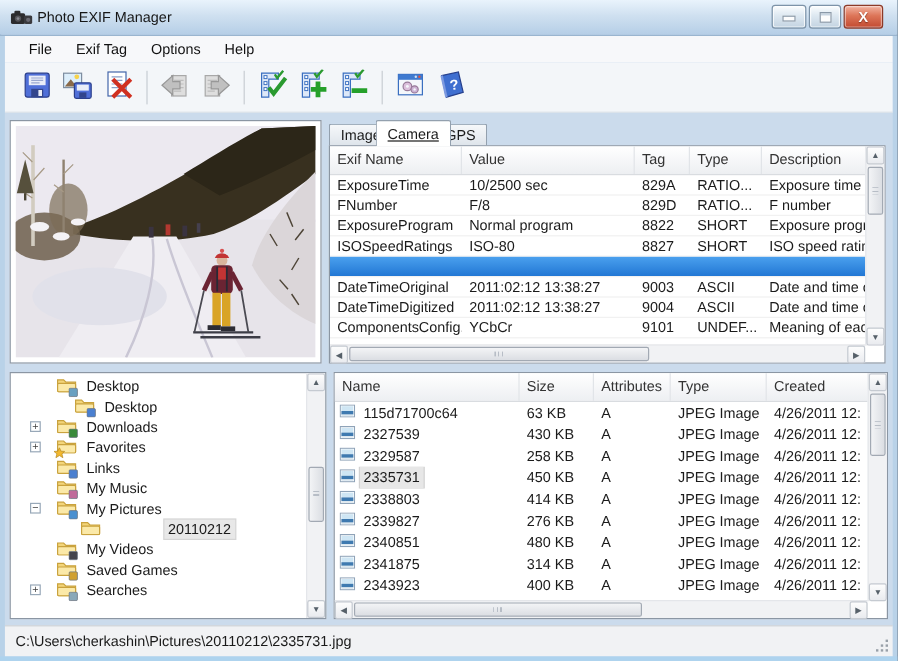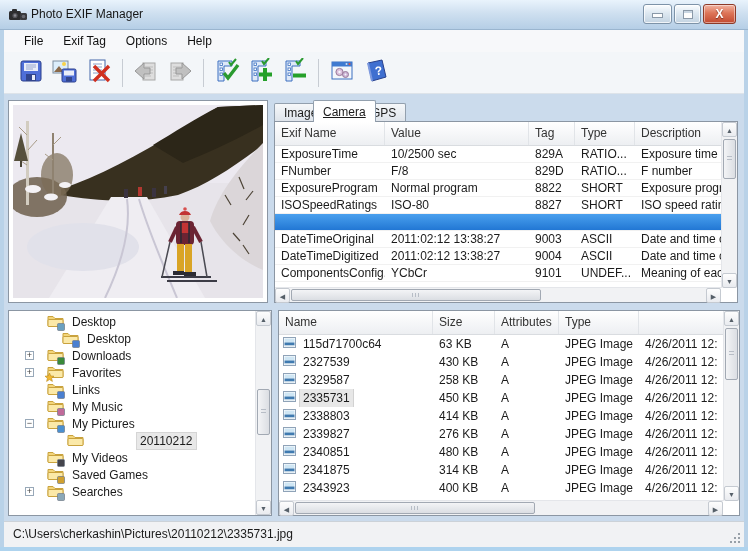--- a/index.html
+++ b/index.html
@@ -473,20 +473,21 @@
         <div class="sbtn" style="bottom:0;left:0;">▼</div>
       </div>
     </div>
 
     <div class="panel files-panel">
       <div class="thead files-grid">
         <div class="th">Name</div>
         <div class="th">Size</div>
         <div class="th">Attributes</div>
         <div class="th">Type</div>
+        <div class="th" style="border-right:none">Created</div>
       </div>
       <div class="tbody" id="files-body">
           <div class="trow files-grid">
             <div class="td fname">
               <span><svg width="13" height="11">
                   <rect x="0.5" y="0.5" width="12" height="10" fill="#fff" stroke="#8fa3b8"></rect>
                   <rect x="1.5" y="1.5" width="10" height="4" fill="#cfe6f4"></rect>
                   <rect x="1.5" y="5.5" width="10" height="3" fill="#3f7ab0"></rect>
                   <rect x="1.5" y="8.5" width="10" height="1.2" fill="#dce8f0"></rect>
                 </svg></span>

